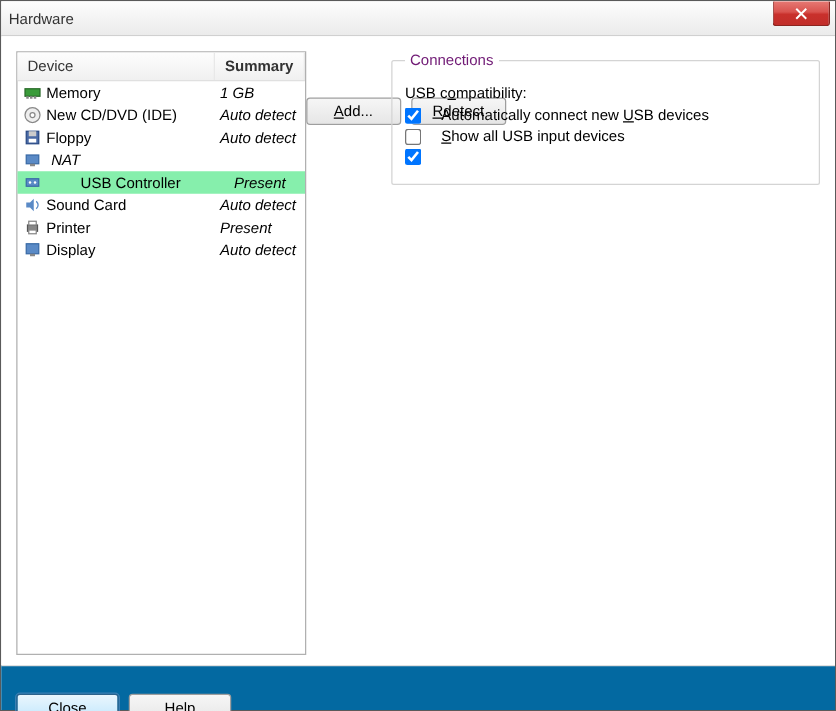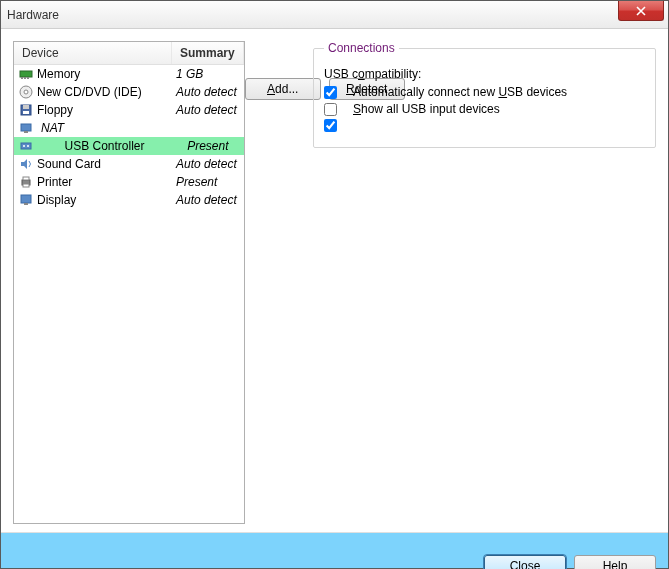--- a/index.html
+++ b/index.html
@@ -34,21 +34,21 @@
 
 .right-panel { flex: 1; }
 fieldset.connections { border: 1px solid #d4d4d4; border-radius: 2px; padding: 8px 10px 12px 10px; }
 fieldset.connections legend { padding: 0 4px; color: #701a75; }
 .fld-row { display: flex; align-items: center; margin: 4px 0; gap: 6px; }
 .fld-row label { white-space: nowrap; }
 select.combo { width: 82px; height: 21px; border: 1px solid #7a7a7a; background: linear-gradient(to bottom,#fff,#eee); font-size: 12px; }
 .chk-row { display: flex; align-items: center; gap: 16px; margin: 3px 0; }
 .chk-row input[type=checkbox] { width: 13px; height: 13px; }
 
-.footer { height: 36px; display: flex; justify-content: flex-end; align-items: center; gap: 8px; border-top: 1px solid #e0e0e0; background: #7dd3fc; margin: 8px -12px -10px -12px; padding: 0 12px; }
+.footer { height: 36px; display: flex; justify-content: flex-start; align-items: center; gap: 8px; border-top: 1px solid #e0e0e0; background: #0369a1; margin: 8px -12px -10px -12px; padding: 0 12px; }
 .footer .btn { min-width: 82px; height: 23px; }
 .footer .btn.primary { border-color:#2c628b; outline: 1px solid #3c7fb1; background: linear-gradient(to bottom,#eaf6fd,#bee6fd);}
 .ul { text-decoration: underline; }
 
 
 .ic svg { width: 14px; height: 14px; }
 </style>
 </head>
 <body>
 

